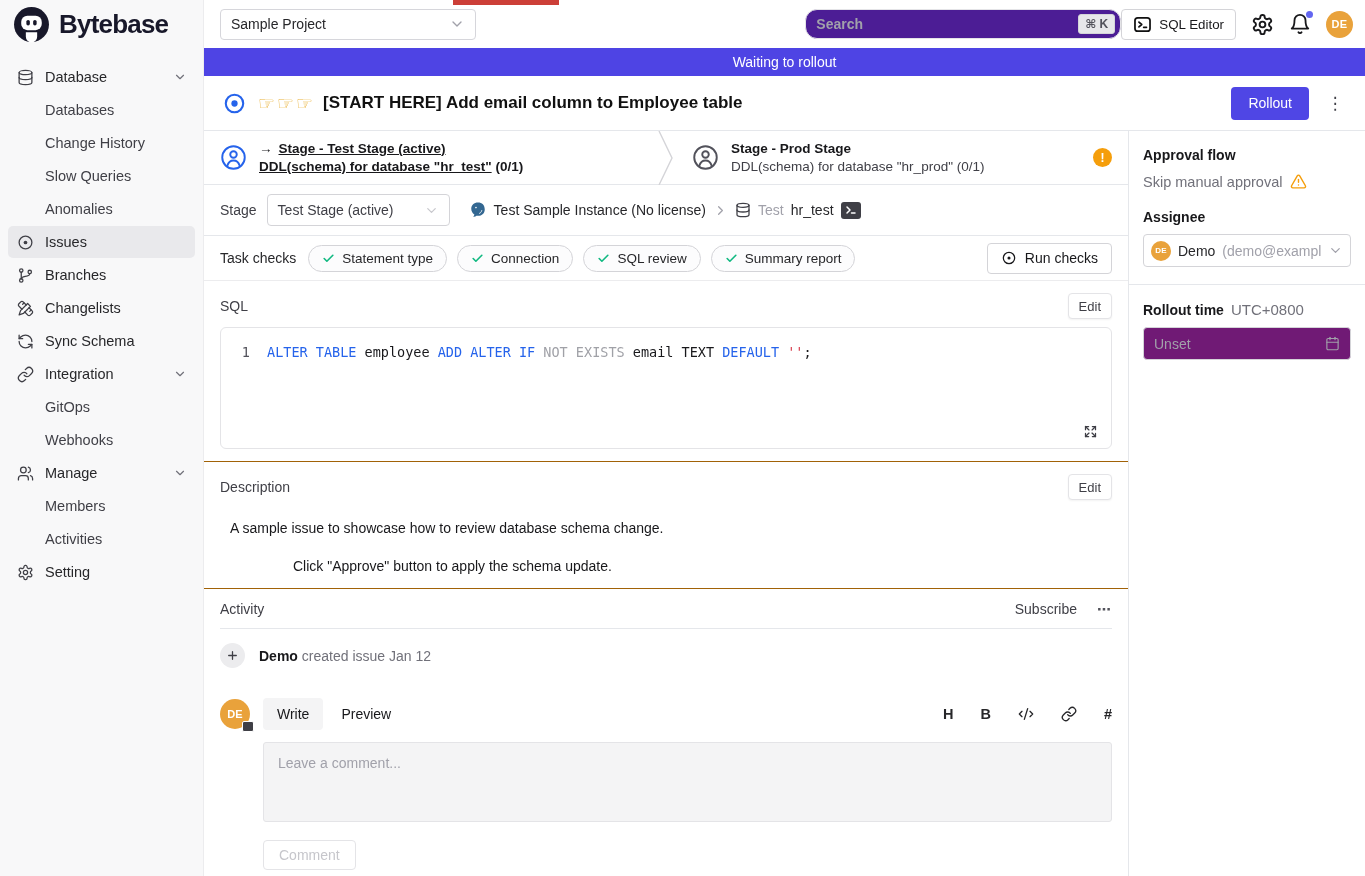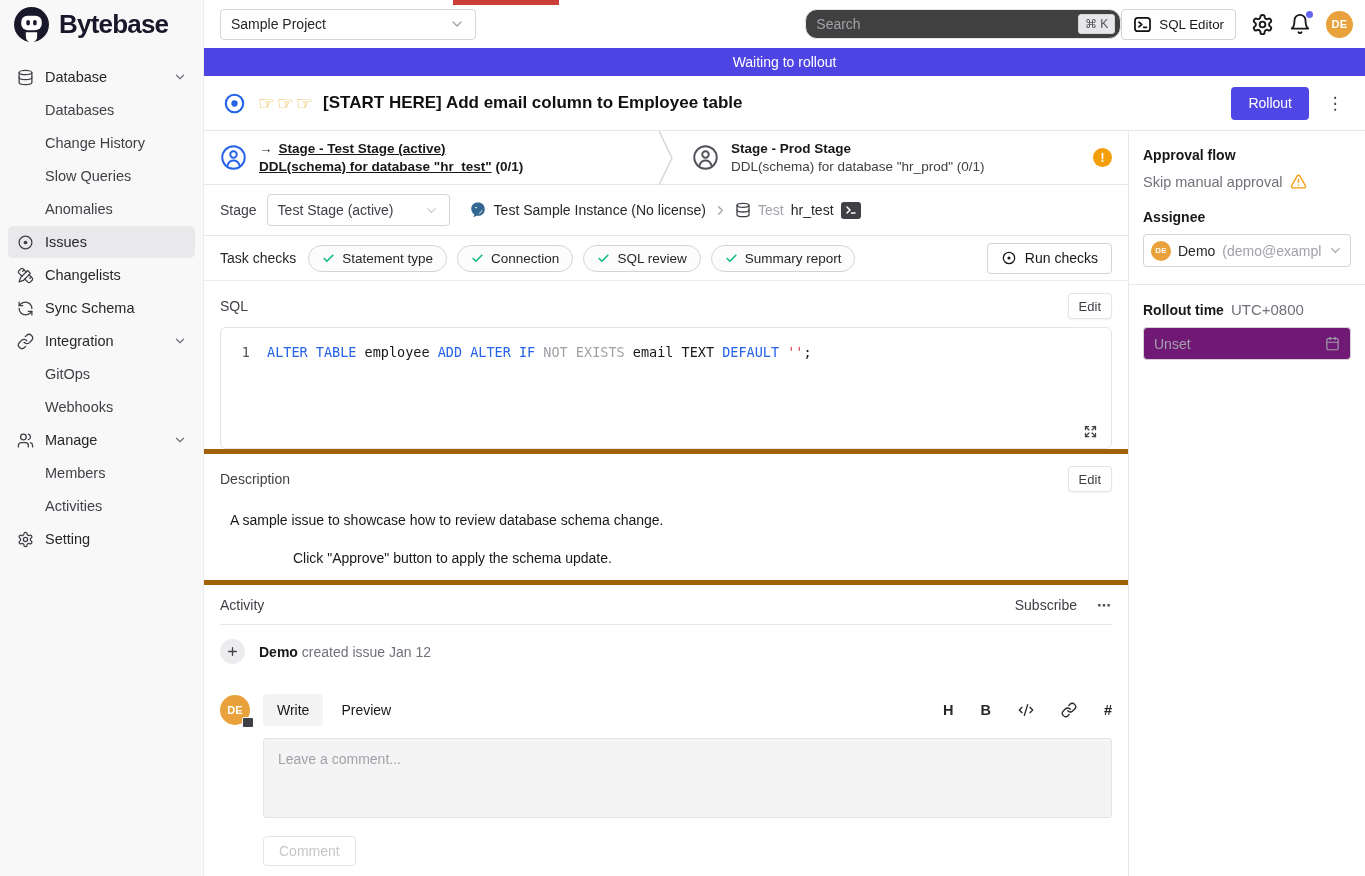--- a/index.html
+++ b/index.html
@@ -16,21 +16,21 @@
   .nav-item { height:32px; margin:1px 8px; border-radius:5px; display:flex; align-items:center; gap:11px; padding:0 8px; font-size:14.5px; color:#27272a; font-weight:400; cursor:pointer; }
   .nav-item .nicon { width:18px; color:#3f3f46; display:flex; justify-content:center; }
   .nav-item.sub { padding-left:37px; font-weight:400; color:#3f3f46; }
   .nav-item.active { background:#e9e9ec; }
   .nav-chev { margin-left:auto; color:#71717a; }
 
   
   .right-col { flex:1; display:flex; flex-direction:column; min-width:0; }
   .topbar { height:48px; display:flex; align-items:center; padding:0 12px 0 16px; background:#fff; }
   .project-select { width:256px; height:31px; border:1px solid #d6d6db; border-radius:4px; background:#fff; display:flex; align-items:center; justify-content:space-between; padding:0 10px; color:#27272a; cursor:pointer; }
-  .search-box { margin-left:auto; width:316px; height:30px; background:#404040; border:1px solid #e4e4e7; border-radius:12px; display:flex; align-items:center; padding:0 5px 0 10px; color:#a1a1aa; }
+  .search-box { margin-left:auto; width:316px; height:30px; background:#4c1d95; border:1px solid #e4e4e7; border-radius:12px; display:flex; align-items:center; padding:0 5px 0 10px; color:#a1a1aa;font-weight:bold; }
   .kbd { margin-left:auto; background:#e7e7ea; border:1px solid #d4d4d8; border-radius:3px; font-size:12px; color:#52525b; padding:2px 6px; line-height:1.2; }
   .sqled-btn { margin-left:0; height:31px; border:1px solid #d4d4d8; border-radius:4px; background:#fff; display:flex; align-items:center; gap:7px; padding:0 11px; color:#18181b; cursor:pointer; }
   .icon-btn { margin-left:15px; background:none; border:none; color:#18181b; cursor:pointer; position:relative; display:flex; }
   .bell-dot { position:absolute; top:-2px; right:-2px; width:7px; height:7px; border-radius:50%; background:#6366f1; }
   .avatar { width:27px; height:27px; border-radius:50%; background:#e9a23b; color:#fff; font-size:11px; font-weight:700; display:flex; align-items:center; justify-content:center; letter-spacing:0.3px; }
   .topbar .avatar { margin-left:15px; cursor:pointer; }
 
   .banner { height:28px; background:#4e44e4; color:#fff; display:flex; align-items:center; justify-content:center; font-weight:500; }
 
   .title-row { height:55px; display:flex; align-items:center; gap:13px; padding:0 17px 0 20px; border-bottom:1px solid #e5e7eb; }
@@ -71,21 +71,21 @@
   .checks-row { height:45px; display:flex; align-items:center; gap:10px; padding:0 16px; border-bottom:1px solid #ececee; }
   .checks-label { color:#27272a; margin-right:2px; }
   .check-pill { height:27px; border:1px solid #d4d4d8; border-radius:14px; background:#fcfcfd; display:flex; align-items:center; gap:7px; padding:0 13px; font-size:13.5px; color:#27272a; cursor:pointer; }
   .run-btn { margin-left:auto; height:31px; border:1px solid #d4d4d8; border-radius:4px; background:#fff; display:flex; align-items:center; gap:8px; padding:0 13px; font-size:14px; color:#18181b; cursor:pointer; }
 
   
   .section { padding:0 16px; }
   .section-head { display:flex; align-items:center; justify-content:space-between; margin-top:12px; }
   .section-title { font-size:14px; font-weight:500; color:#3f3f46; }
   .edit-btn { height:26px; border:1px solid #e4e4e7; border-radius:4px; background:#fff; padding:0 10px; font-size:13px; color:#3f3f46; box-shadow:0 1px 2px rgba(0,0,0,.05); cursor:pointer; }
-  .divider-top { border-top:5px solid #a16207; }
+  .divider-top { border-top:1px solid #a16207; margin-top:12px; }
 
   .code-block { margin-top:8px; border:1px solid #e4e4e7; border-radius:6px; min-height:122px; position:relative; padding:15px 0; font-family:"DejaVu Sans Mono","Liberation Mono",monospace; font-size:13.5px; }
   .code-line { display:flex; line-height:19px; }
   .line-no { width:46px; text-align:right; padding-right:17px; color:#52525b; }
   .tk-kw { color:#2563eb; }
   .tk-plain { color:#18181b; }
   .tk-muted { color:#a0a1a7; }
   .tk-str { color:#d73a49; }
   .expand-icon { position:absolute; right:13px; bottom:9px; color:#3f3f46; cursor:pointer; }
 
@@ -177,20 +177,32 @@
           <span>Anomalies</span>
         </div>
       <div class="nav-item active">
         <span class="nicon">
             <svg width="17" height="17" viewBox="0 0 24 24" fill="none" stroke="currentColor" stroke-width="1.8">
               <circle cx="12" cy="12" r="9"></circle>
               <circle cx="12" cy="12" r="2.6" fill="currentColor" stroke="none"></circle>
             </svg>
           </span>
         <span>Issues</span>
+      </div>
+      <div class="nav-item">
+        <span class="nicon">
+            <svg width="17" height="17" viewBox="0 0 24 24" fill="none" stroke="currentColor" stroke-width="1.8" stroke-linecap="round" stroke-linejoin="round">
+              <circle cx="6" cy="5" r="2.4"></circle>
+              <circle cx="6" cy="19" r="2.4"></circle>
+              <circle cx="18" cy="7" r="2.4"></circle>
+              <path d="M6 7.4v9.2"></path>
+              <path d="M18 9.4c0 5.2-12 2.8-12 7.2"></path>
+            </svg>
+          </span>
+        <span>Branches</span>
       </div>
       <div class="nav-item">
         <span class="nicon">
             <svg width="17" height="17" viewBox="0 0 24 24" fill="none" stroke="currentColor" stroke-width="1.8" stroke-linecap="round" stroke-linejoin="round">
               <path d="M13 7 8.7 2.7a2.4 2.4 0 0 0-3.4 0L2.7 5.3a2.4 2.4 0 0 0 0 3.4L7 13"></path>
               <path d="m8 6 2-2"></path>
               <path d="m18 16 2-2"></path>
               <path d="m17 11 4.3 4.3a2.4 2.4 0 0 1 0 3.4l-2.6 2.6a2.4 2.4 0 0 1-3.4 0L11 17"></path>
               <path d="M15 5 5 15l-2 6 6-2L19 9z"></path>
             </svg>

